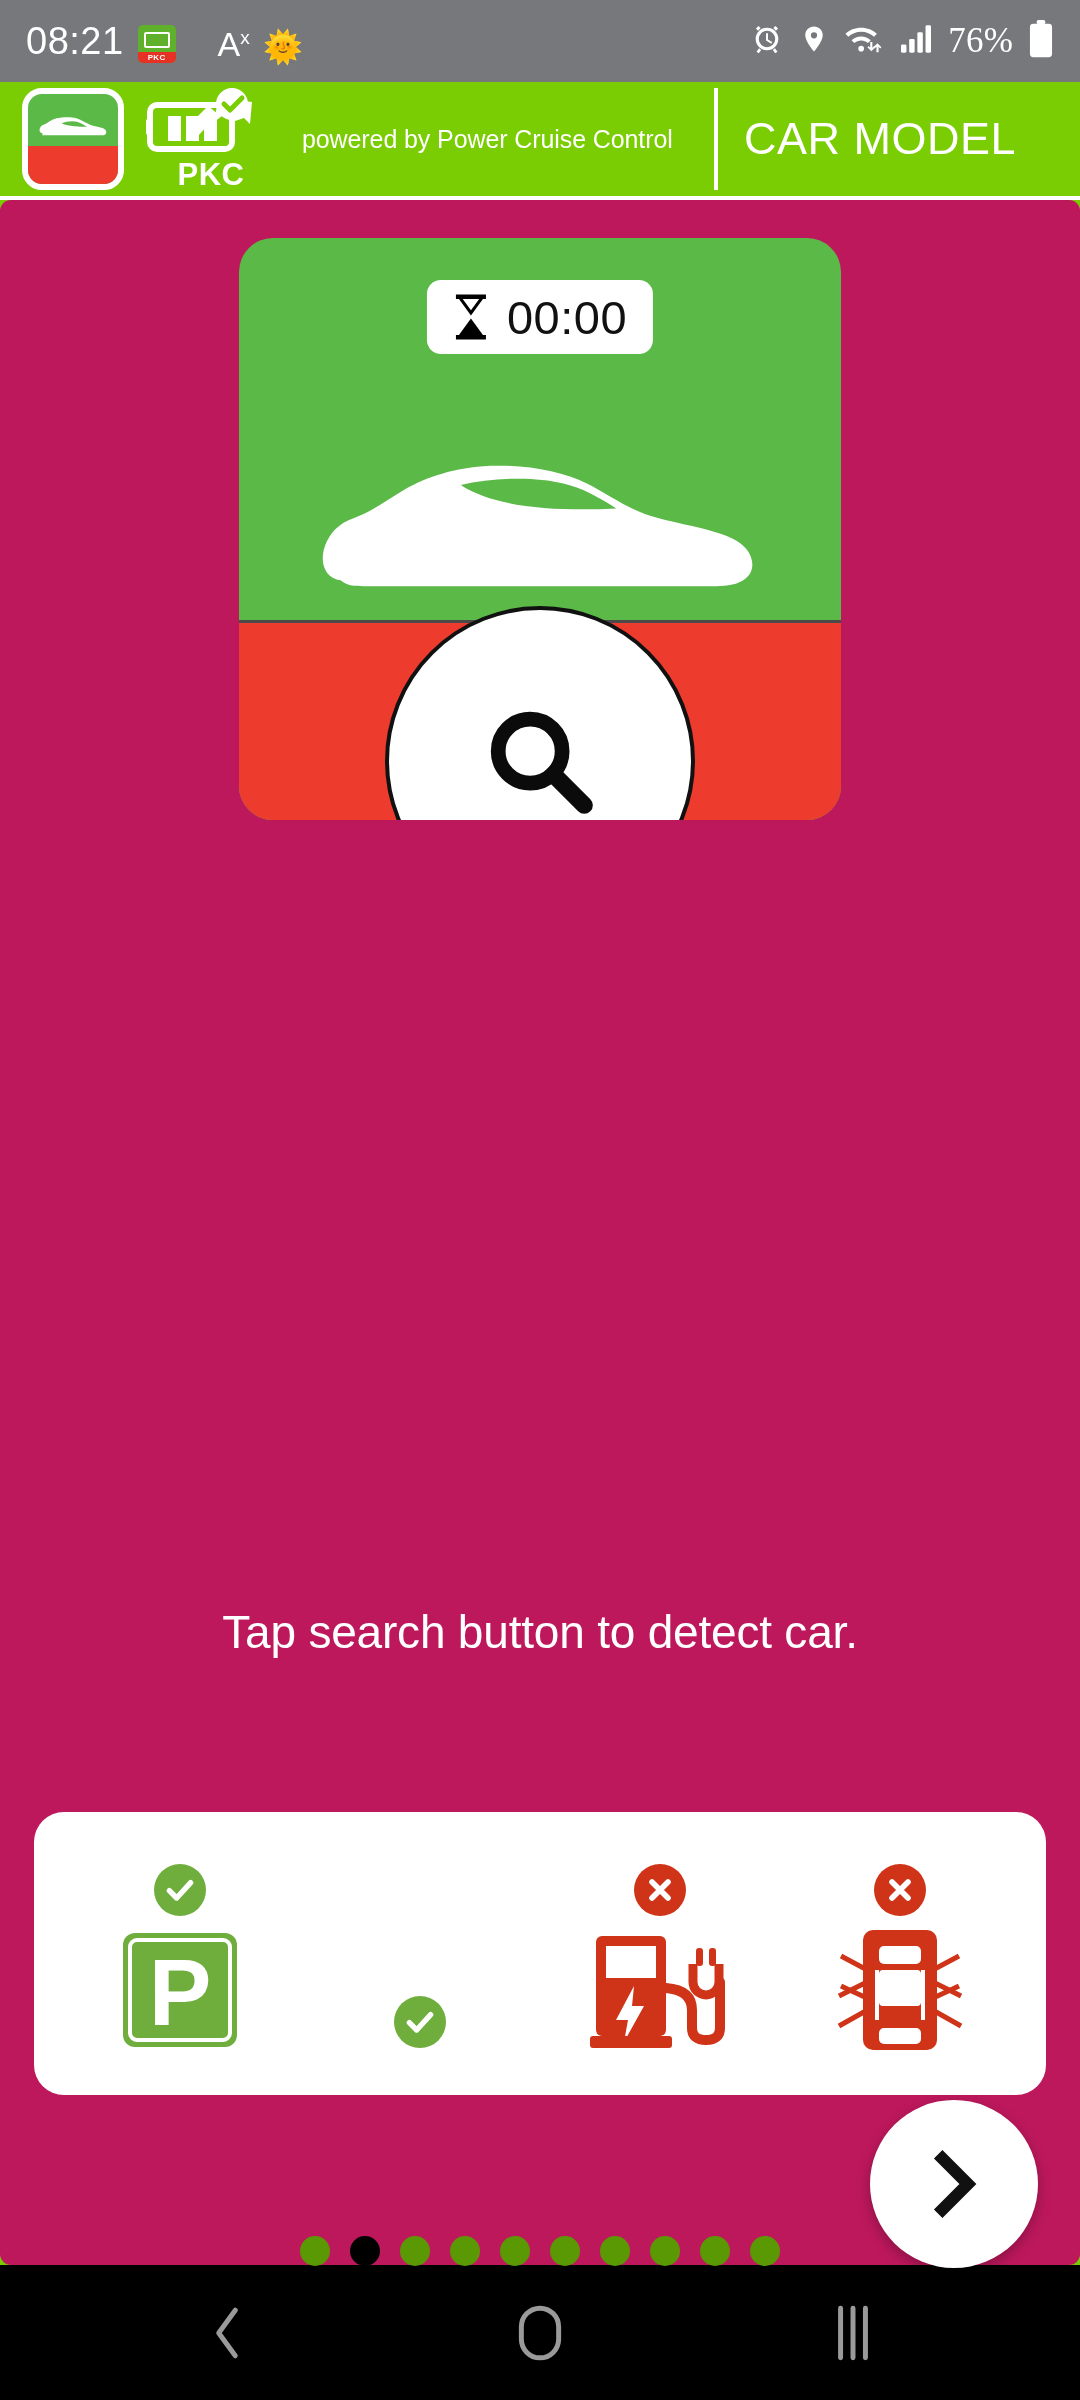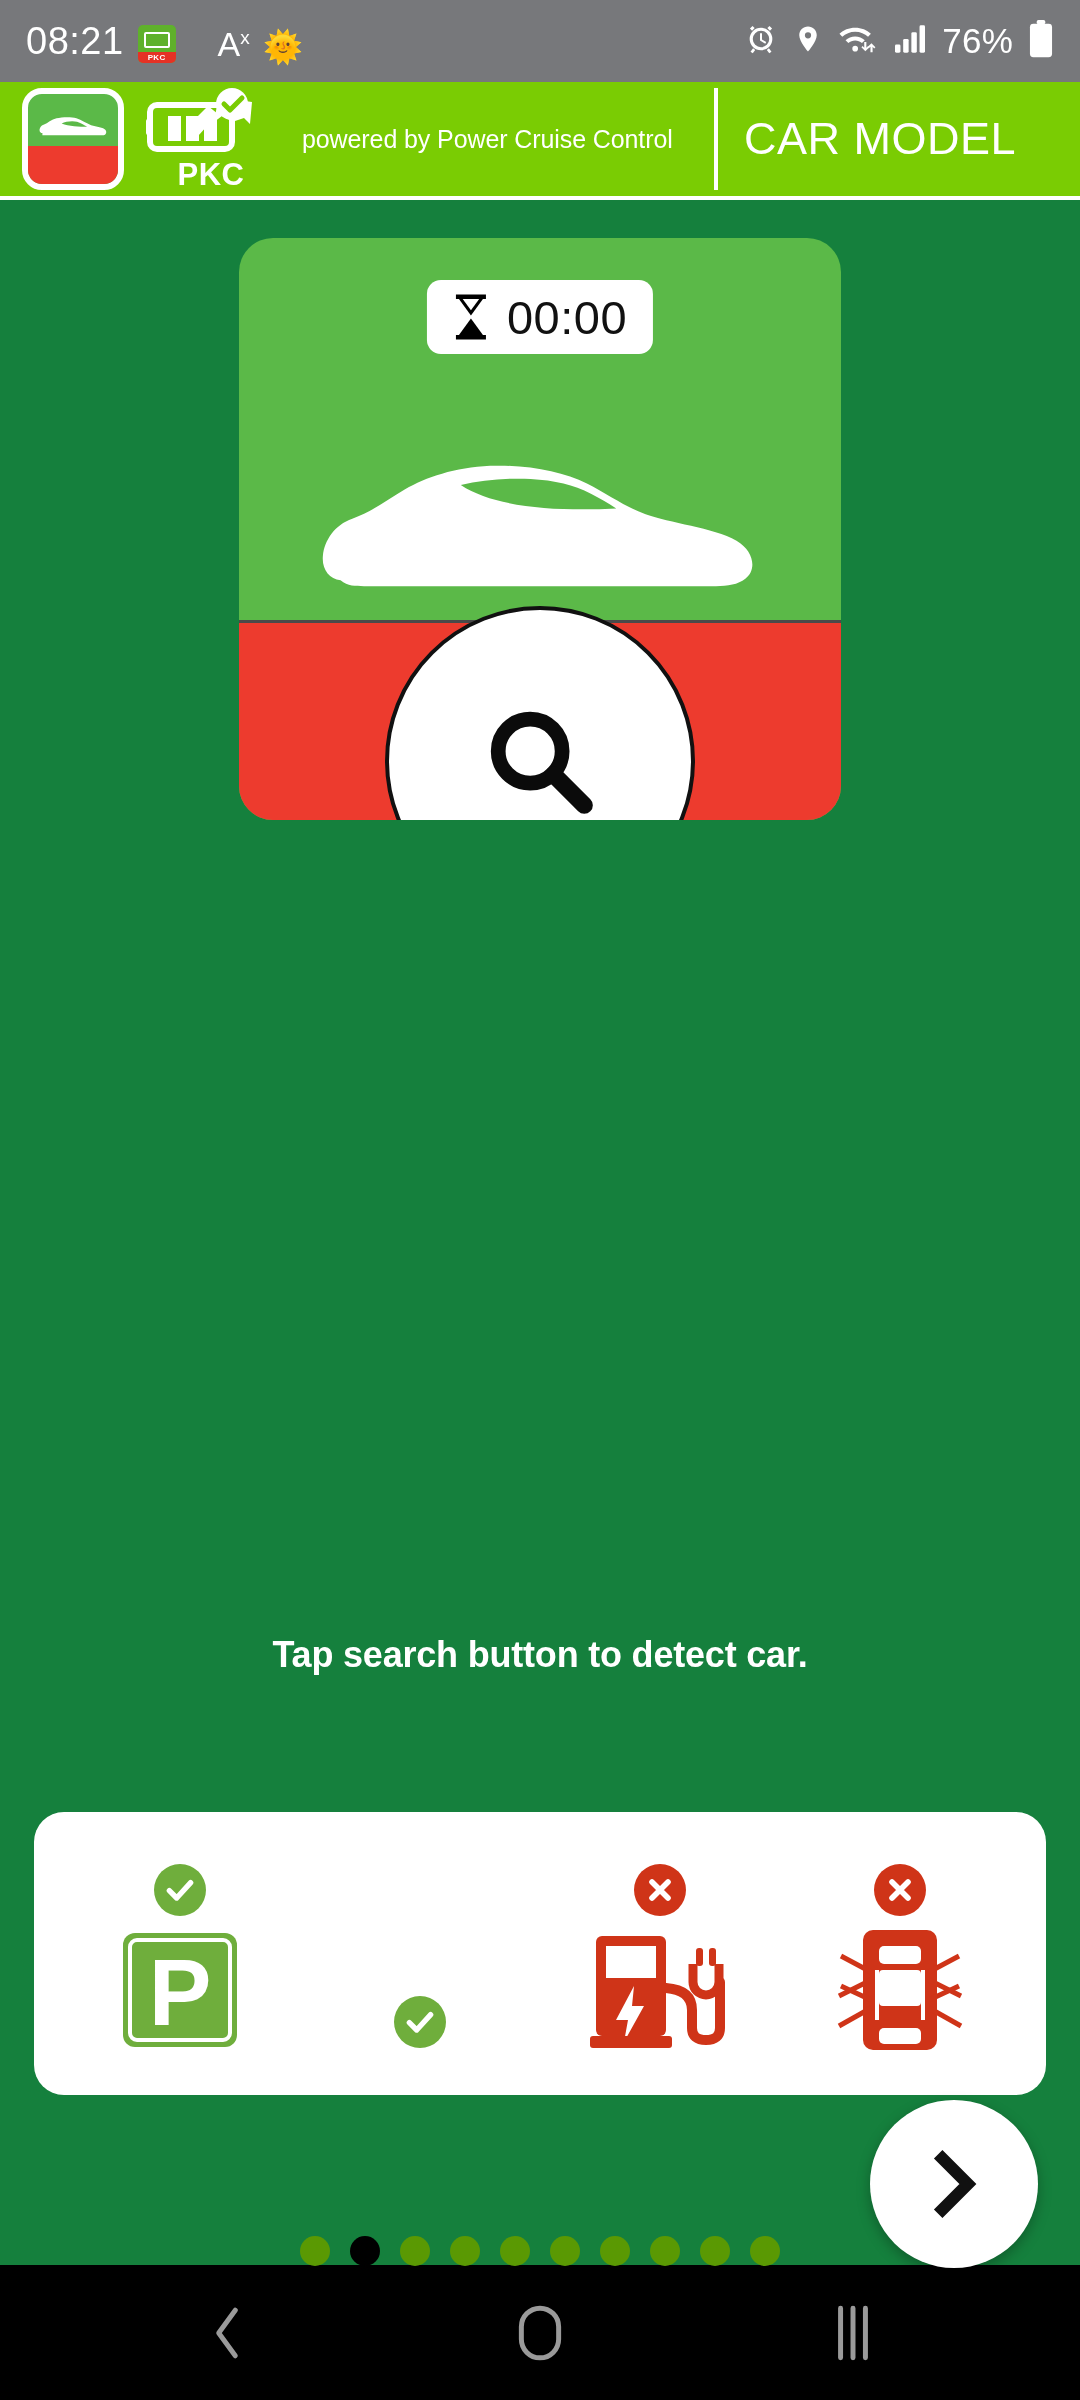--- a/index.html
+++ b/index.html
@@ -35,20 +35,21 @@
     letter-spacing: 0.5px;
     font-weight: 400;
   }
   .sb-spacer { flex: 1 1 auto; }
   .sb-right { display: flex; align-items: center; gap: 15px; }
   .sb-batt-pct {
     color: #ffffff;
     font-size: 35px;
     font-weight: 400;
     letter-spacing: 0.2px;
+    font-family: Liberation Serif, serif;
   }
   .pkc-tray-icon {
     width: 38px; height: 38px;
     border-radius: 5px;
     background: #5FB12B;
     position: relative;
     overflow: hidden;
     display: flex; align-items: center; justify-content: center;
   }
   .pkc-tray-icon .tray-red {
@@ -146,21 +147,22 @@
     font-size: 45px;
     font-weight: 400;
     letter-spacing: 0.5px;
     white-space: nowrap;
   }
 
   
   .content {
     position: relative;
     flex: 1 1 auto;
-    background: #15803d;
+    background: #be185d;
+    border-radius: 11px;
   }
 
   
   .detect-card {
     position: absolute;
     left: 239px;
     top: 38px;
     width: 602px;
     height: 582px;
     border-radius: 34px;
@@ -222,25 +224,24 @@
   .instructions {
     position: absolute;
     left: 0;
     right: 0;
     top: 1407px;
     text-align: center;
     color: #ffffff;
     padding: 0 46px;
   }
   .instr-primary {
-    font-size: 36px;
-    font-weight: 700;
+    font-size: 46px;
+    font-weight: 400;
     line-height: 1.1;
     letter-spacing: -0.2px;
-    margin-top: 28px;
   }
   .instr-secondary {
     margin-top: 56px;
     font-size: 46px;
     font-weight: 400;
     line-height: 1.32;
     letter-spacing: -0.2px;
   }
 
   

